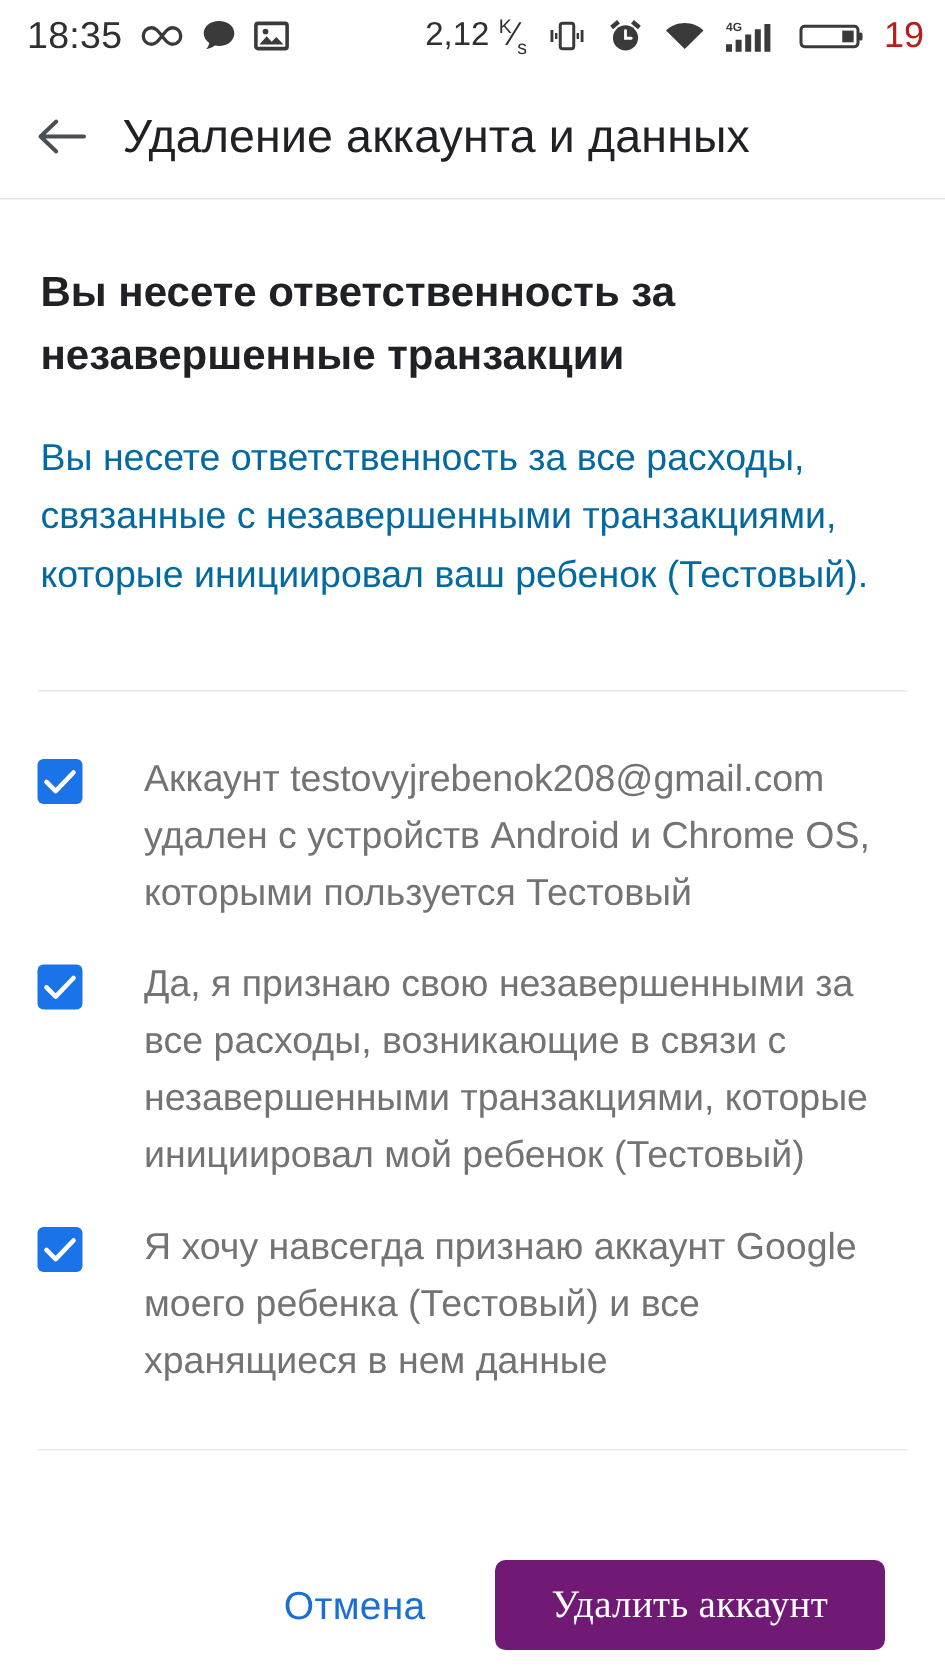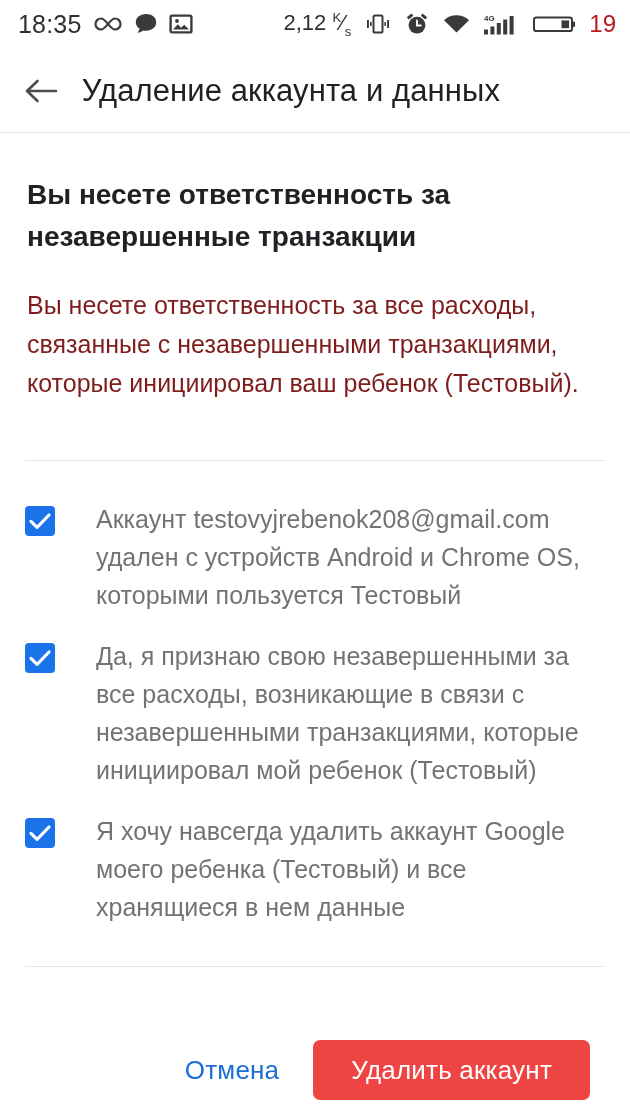--- a/index.html
+++ b/index.html
@@ -64,21 +64,21 @@
   .headline {
     margin-top: 57px;
     font-size: 28px; line-height: 42px;
     font-weight: bold;
     color: #202124;
     max-width: 470px;
   }
   .bodytext {
     margin-top: 28px;
     font-size: 25px; line-height: 39px;
-    color: #7f1d1d;
+    color: #0369a1;
     max-width: 572px;
   }
 
   .divider {
     height: 1px; background: #e6e8ea;
     margin: 0 25px;
   }
   .divider.top { margin-top: 57px; }
   .divider.bottom { margin-top: 40px; }
 
@@ -115,29 +115,29 @@
   .btn-text {
     font-size: 26px;
     color: #1a6fd4;
     background: none; border: none;
     padding: 14px 22px;
     cursor: pointer;
     font-family: inherit;
     letter-spacing: .2px;
   }
   .btn-filled {
-    margin-left: 12px;
+    margin-left: 24px;
     font-size: 26px;
     color: #ffffff;
-    background: #ef4444;
+    background: #701a75;
     border: none; border-radius: 7px;
     padding: 0 38px;
     height: 60px;
     cursor: pointer;
-    font-family: Liberation Sans, sans-serif;
+    font-family: Liberation Serif, serif;
     letter-spacing: .2px;
   }
 </style>
 </head>
 <body>
 
 <div id="screen">
 
   <div class="statusbar">
     <div class="sb-left">
@@ -245,21 +245,21 @@
         </span>
         <span class="check-label">Да, я признаю свою незавершенными за все расходы, возникающие в связи с незавершенными транзакциями, которые инициировал мой ребенок (Тестовый)</span>
       </div>
 
       <div class="check-row">
         <span class="checkbox">
           <svg width="22" height="18" viewBox="0 0 22 18">
             <path d="M2 9.3l6.1 6.1L20 3" fill="none" stroke="#ffffff" stroke-width="3.1" stroke-linecap="round" stroke-linejoin="round"></path>
           </svg>
         </span>
-        <span class="check-label">Я хочу навсегда удалить аккаунт Google моего ребенка (Тестовый) и все хранящиеся в нем данные</span>
+        <span class="check-label">Я хочу навсегда признаю аккаунт Google моего ребенка (Тестовый) и все хранящиеся в нем данные</span>
       </div>
 
     </div>
 
     <div class="divider bottom"></div>
   </div>
 
   <div class="actions">
     <button class="btn-text">Отмена</button>
     <button class="btn-filled">Удалить аккаунт</button>

